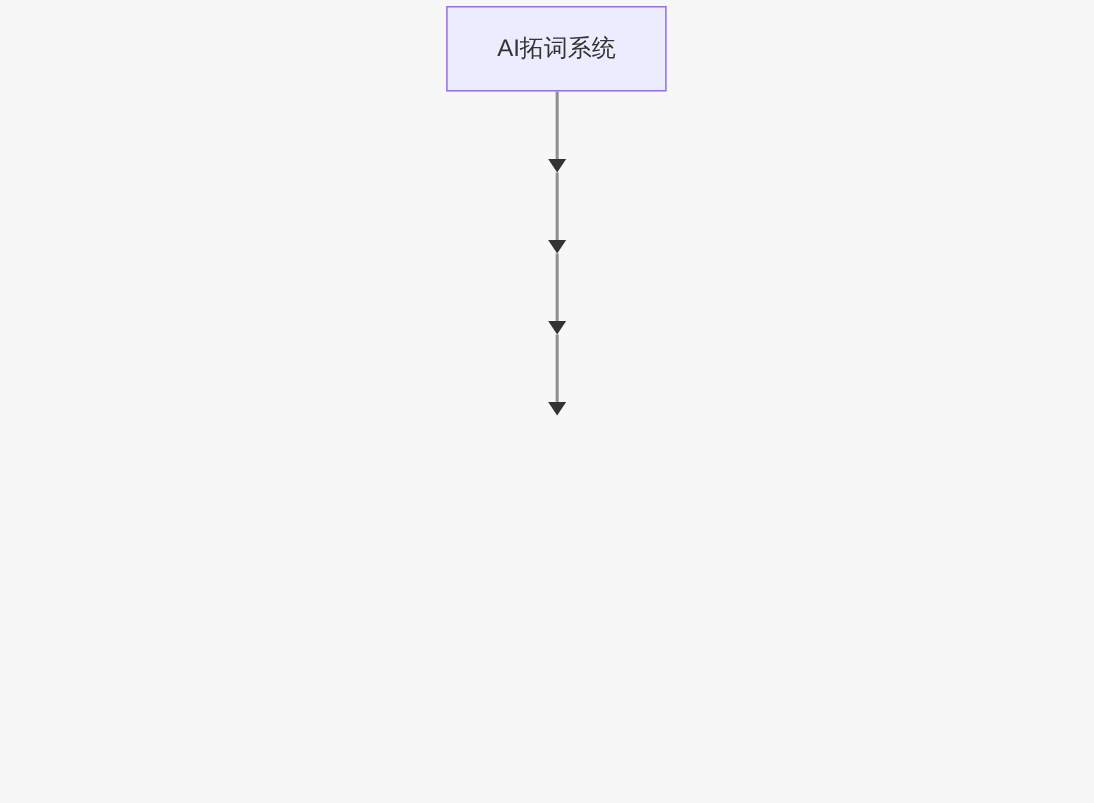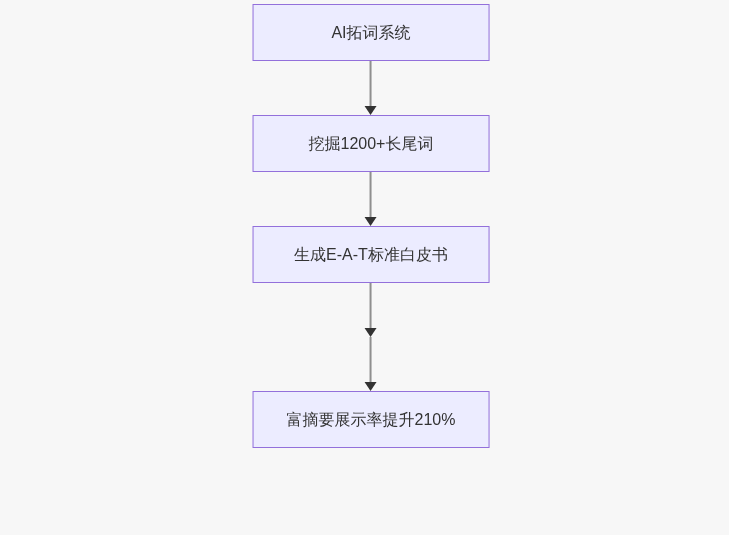--- a/index.html
+++ b/index.html
@@ -71,42 +71,33 @@
 
     <div class="flow-node">
       <span>AI拓词系统</span>
     </div>
 
     <div class="flow-arrow">
       <div class="arrow-line"></div>
       <div class="arrow-head"></div>
     </div>
 
-    <div class="flow-node">
-      <span>挖掘1200+长尾词</span>
-    </div>
-
-    <div class="flow-arrow">
-      <div class="arrow-line"></div>
-      <div class="arrow-head"></div>
-    </div>
-
-    <div class="flow-node">
-      <span>生成E-A-T标准白皮书</span>
-    </div>
 
     <div class="flow-arrow">
       <div class="arrow-line"></div>
       <div class="arrow-head"></div>
     </div>
 
 
     <div class="flow-arrow">
       <div class="arrow-line"></div>
       <div class="arrow-head"></div>
     </div>
 
-    <div class="flow-node">
-      <span>富摘要展示率提升210%</span>
+
+    <div class="flow-arrow">
+      <div class="arrow-line"></div>
+      <div class="arrow-head"></div>
     </div>
+
 
   </div>
 </div>
 
 </body></html>

